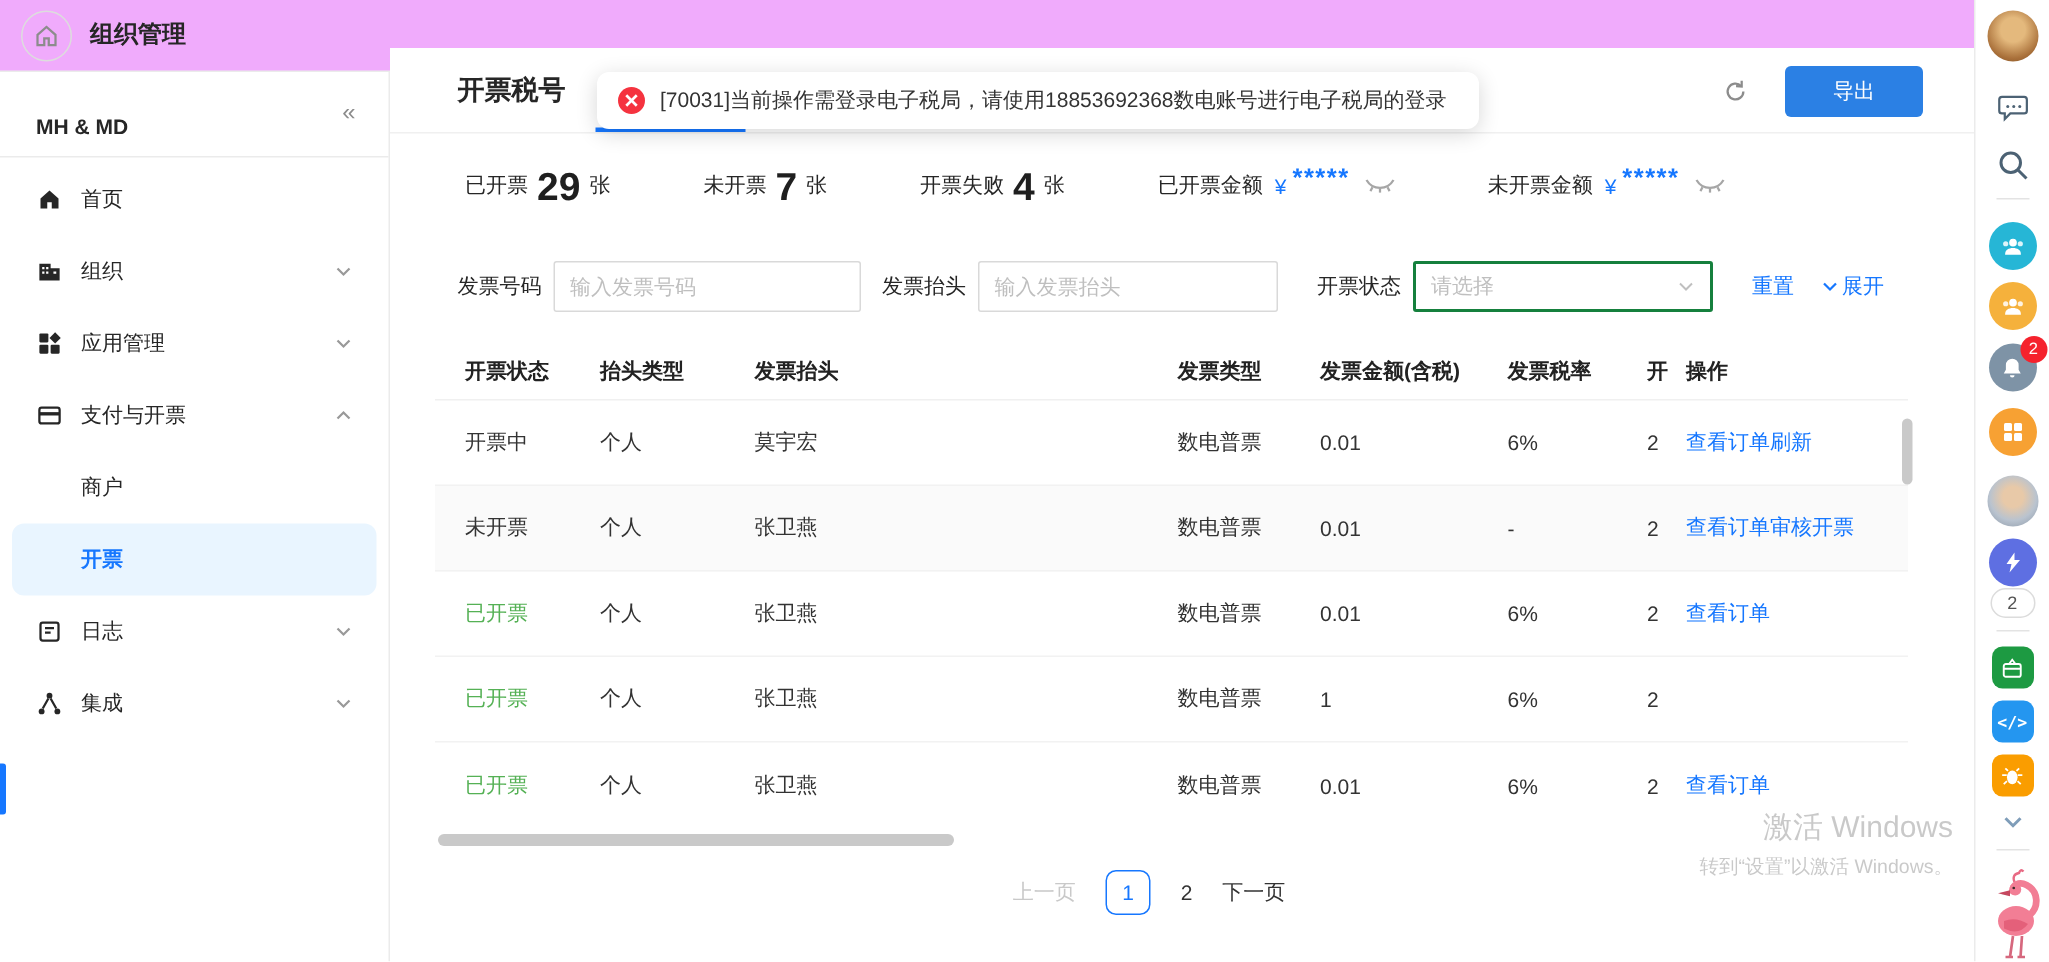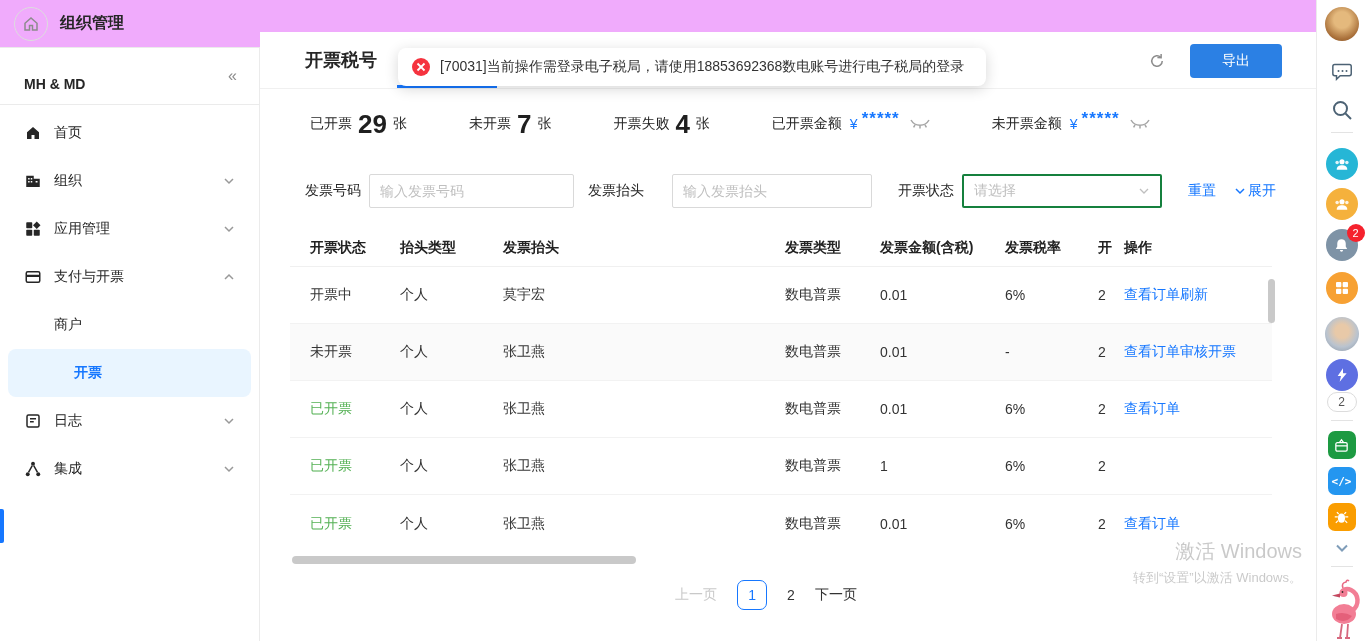--- a/index.html
+++ b/index.html
@@ -20,21 +20,21 @@
   .sb-head { height:57px; border-bottom:1px solid #ebebeb; display:flex; align-items:center;
     justify-content:space-between; padding:0 24px; }
   .sb-org { font-size:14px; font-weight:600; color:#262626;margin-top:15px; }
   .sb-collapse { color:#8c8c8c; font-size:16px; cursor:pointer; letter-spacing:-2px; }
   .menu { padding-top:4px; position:relative; }
   .m-item { height:48px; display:flex; align-items:center; padding:0 24px; cursor:pointer; position:relative; }
   .m-item .mi-icon { width:18px; height:18px; margin-right:12px; color:#262626; flex:0 0 18px; }
   .m-item .mi-label { flex:1; color:#262626; }
   .m-item .mi-chevron { color:#999; width:12px; height:12px; }
   .m-child { padding-left:54px; }
-  .m-active { background:#e9f5ff; border-radius:8px; margin:0 8px; padding-left:66px; }
+  .m-active { background:#e9f5ff; border-radius:8px; margin:0 8px; padding-left:46px; }
   .m-active .mi-label { color:#1677ff; font-weight:600; }
   .active-bar { position:absolute; left:0; width:4px; height:34px; top:7px; background:#1677ff; border-radius:0 2px 2px 0; }
 
   
   .main { position:absolute; left:260px; top:32px; width:1056px; height:593px; background:#fff; }
   .page-head { position:relative; height:57px; border-bottom:1px solid #f0f0f0; }
   .page-title { position:absolute; left:45px; top:0; line-height:57px; font-size:18px; font-weight:700; color:#262626; }
   .tab-underline { position:absolute; left:137px; bottom:0; width:100px; height:3px; background:#1677ff; }
   .refresh-btn { position:absolute; left:888px; top:20px; width:18px; height:18px; color:#8c8c8c; cursor:pointer; }
   .export-btn { position:absolute; left:930px; top:12px; width:92px; height:34px; background:#2b80e4; color:#fff;
@@ -307,21 +307,21 @@
             </svg>
         </span>
       </div>
     </div>
 
     <div class="filters">
       <span class="f-label">发票号码</span>
       <input class="f-input" placeholder="输入发票号码" style="">
       <span class="gap14"></span>
       <span class="f-label">发票抬头</span>
-      <input class="f-input" style="width: 200px; margin-left: 20px;" placeholder="输入发票抬头">
+      <input class="f-input" style="width: 200px;" placeholder="输入发票抬头">
       <span class="gap24"></span>
       <span class="f-label">开票状态</span>
       <div class="f-select">
         <span>请选择</span>
         <span class="sel-chevron">
             <svg viewBox="0 0 12 12" fill="none" stroke="currentColor" stroke-width="1.3">
               <polyline points="2,4 6,8 10,4"></polyline>
             </svg>
           </span>
       </div>

